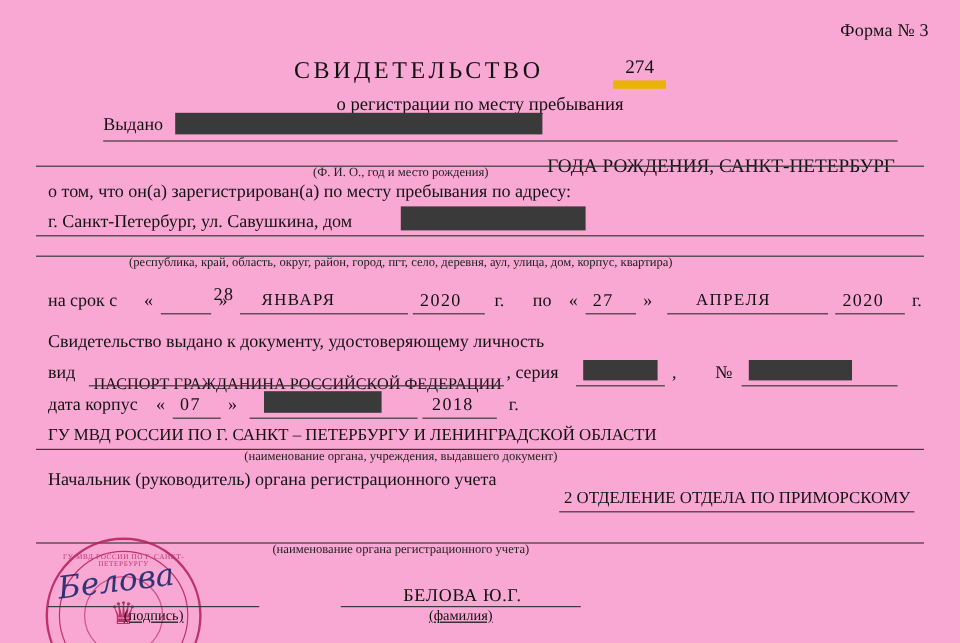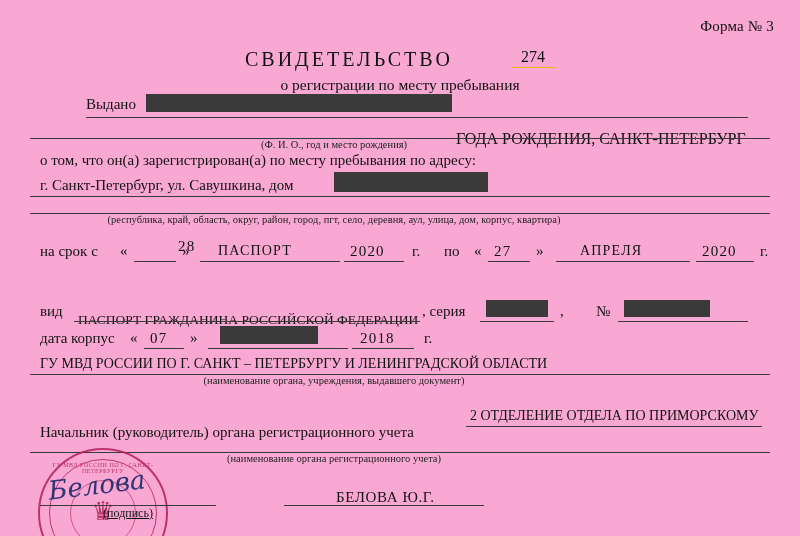--- a/index.html
+++ b/index.html
@@ -34,21 +34,21 @@
   }
   .title-main {
     font-size: 20px;
     letter-spacing: 3px;
     display: inline-block;
   }
   .title-num {
     display: inline-block;
     font-size: 16px;
     margin-left: 54px;
-    border-bottom: 1px solid #eab308;
+    border-bottom: 7px solid #eab308;
     padding: 0 10px 1px 10px;
     vertical-align: 4px;
   }
   .title-sub {
     font-size: 15.5px;
     margin-top: 5px;
   }
   .row {
     position: absolute;
     font-size: 15px;
@@ -171,36 +171,37 @@
   <div class="line" style="left:30px; top:196px; width:740px;"></div>
 
   <div class="line" style="left:30px; top:213px; width:740px;"></div>
   <div class="caption" style="top:214px;">(республика, край, область, округ, район, город, пгт, село, деревня, аул, улица, дом, корпус, квартира)</div>
 
   <div class="row" style="left:40px; top:243px;">на срок с</div>
   <div class="row" style="left:120px; top:243px;">«</div>
   <div class="row spaced" style="left:140px; top:238px;margin-left:38px;">28</div>
   <div class="line" style="left:134px; top:261px; width:42px;"></div>
   <div class="row" style="left:182px; top:243px;">»</div>
-  <div class="row spaced" style="left:218px; top:243px; font-size:14px;">ПАСПОРТ</div>
+  <div class="row spaced" style="left:218px; top:243px; font-size:14px;">ЯНВАРЯ</div>
   <div class="line" style="left:200px; top:261px; width:140px;"></div>
   <div class="row spaced" style="left:350px; top:243px;">2020</div>
   <div class="line" style="left:344px; top:261px; width:60px;"></div>
   <div class="row" style="left:412px; top:243px;">г.</div>
   <div class="row" style="left:444px; top:243px;">по</div>
   <div class="row" style="left:474px; top:243px;">«</div>
   <div class="row spaced" style="left:494px; top:243px;">27</div>
   <div class="line" style="left:488px; top:261px; width:42px;"></div>
   <div class="row" style="left:536px; top:243px;">»</div>
   <div class="row spaced" style="left:580px; top:243px; font-size:14px;">АПРЕЛЯ</div>
   <div class="line" style="left:556px; top:261px; width:134px;"></div>
   <div class="row spaced" style="left:702px; top:243px;">2020</div>
   <div class="line" style="left:696px; top:261px; width:58px;"></div>
   <div class="row" style="left:760px; top:243px;">г.</div>
 
+  <div class="row" style="left:40px; top:277px;">Свидетельство выдано к документу, удостоверяющему личность</div>
 
   <div class="row" style="left:40px; top:303px;">вид</div>
   <div class="row" style="left:78px; top:312px; font-size:13.5px;">ПАСПОРТ ГРАЖДАНИНА РОССИЙСКОЙ ФЕДЕРАЦИИ</div>
   <div class="line" style="left:74px; top:321px; width:346px;"></div>
   <div class="row" style="left:422px; top:303px;">, серия</div>
   <div class="redact" style="left:486px; top:300px; width:62px; height:17px;"></div>
   <div class="line" style="left:480px; top:321px; width:74px;"></div>
   <div class="row" style="left:560px; top:303px;">,</div>
   <div class="row" style="left:596px; top:303px;">№</div>
   <div class="redact" style="left:624px; top:300px; width:86px; height:17px;"></div>
@@ -214,34 +215,35 @@
   <div class="redact" style="left:220px; top:326px; width:98px; height:18px;"></div>
   <div class="line" style="left:208px; top:348px; width:140px;"></div>
   <div class="row spaced" style="left:360px; top:330px;">2018</div>
   <div class="line" style="left:352px; top:348px; width:62px;"></div>
   <div class="row" style="left:424px; top:330px;">г.</div>
 
   <div class="row" style="left:40px; top:356px; font-size:14px;">ГУ  МВД  РОССИИ  ПО  Г. САНКТ – ПЕТЕРБУРГУ  И  ЛЕНИНГРАДСКОЙ ОБЛАСТИ</div>
   <div class="line" style="left:30px; top:374px; width:740px;"></div>
   <div class="caption" style="top:375px;">(наименование органа, учреждения, выдавшего документ)</div>
 
-  <div class="row" style="left:40px; top:424px;">Начальник (руководитель) органа регистрационного учета</div>
+  <div class="row" style="left:40px; top:392px;">Начальник (руководитель) органа регистрационного учета</div>
   <div class="row" style="left:470px; top:408px; font-size:14px;">2 ОТДЕЛЕНИЕ ОТДЕЛА  ПО ПРИМОРСКОМУ</div>
   <div class="line" style="left:466px; top:426px; width:296px;"></div>
 
   <div class="line" style="left:30px; top:452px; width:740px;"></div>
   <div class="caption" style="top:453px;">(наименование органа регистрационного учета)</div>
 
   <div class="stamp">
     <div class="stamp-inner"></div>
     <div class="stamp-eagle">♛</div>
     <div class="stamp-text-top">ГУ МВД РОССИИ ПО Г. САНКТ-ПЕТЕРБУРГУ</div>
 
   </div>
 
   <div class="signature">Белова</div>
   <div class="line" style="left:40px; top:505px; width:176px;"></div>
   <div class="lbl-sign" style="left:40px; top:506px; width:176px;">(подпись)</div>
 
   <div class="sig-name" style="left:336px; top:489px;">БЕЛОВА Ю.Г.</div>
   <div class="line" style="left:284px; top:505px; width:200px;"></div>
+  <div class="lbl-sign" style="left:284px; top:506px; width:200px;">(фамилия)</div>
 
 </div>
 
 </body></html>

